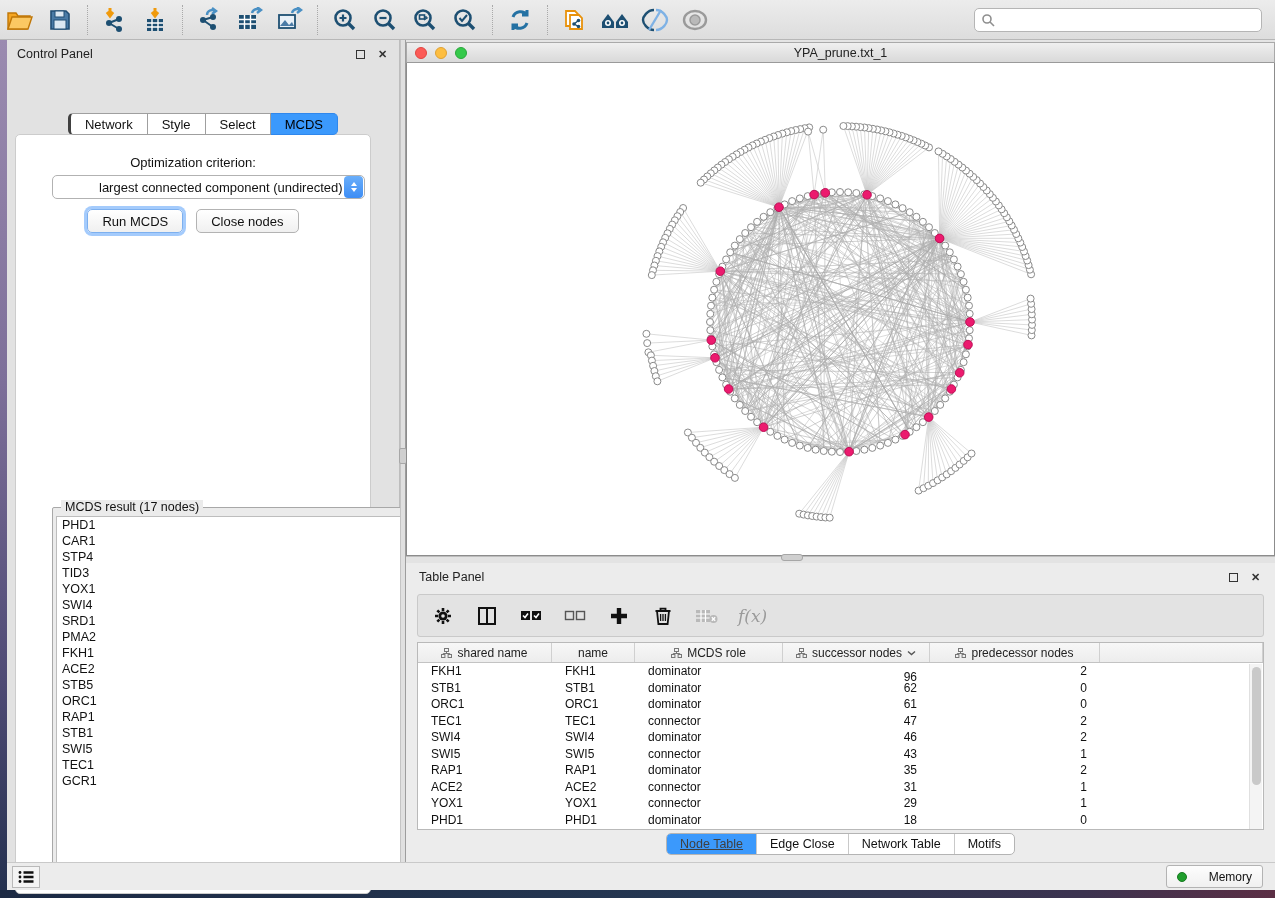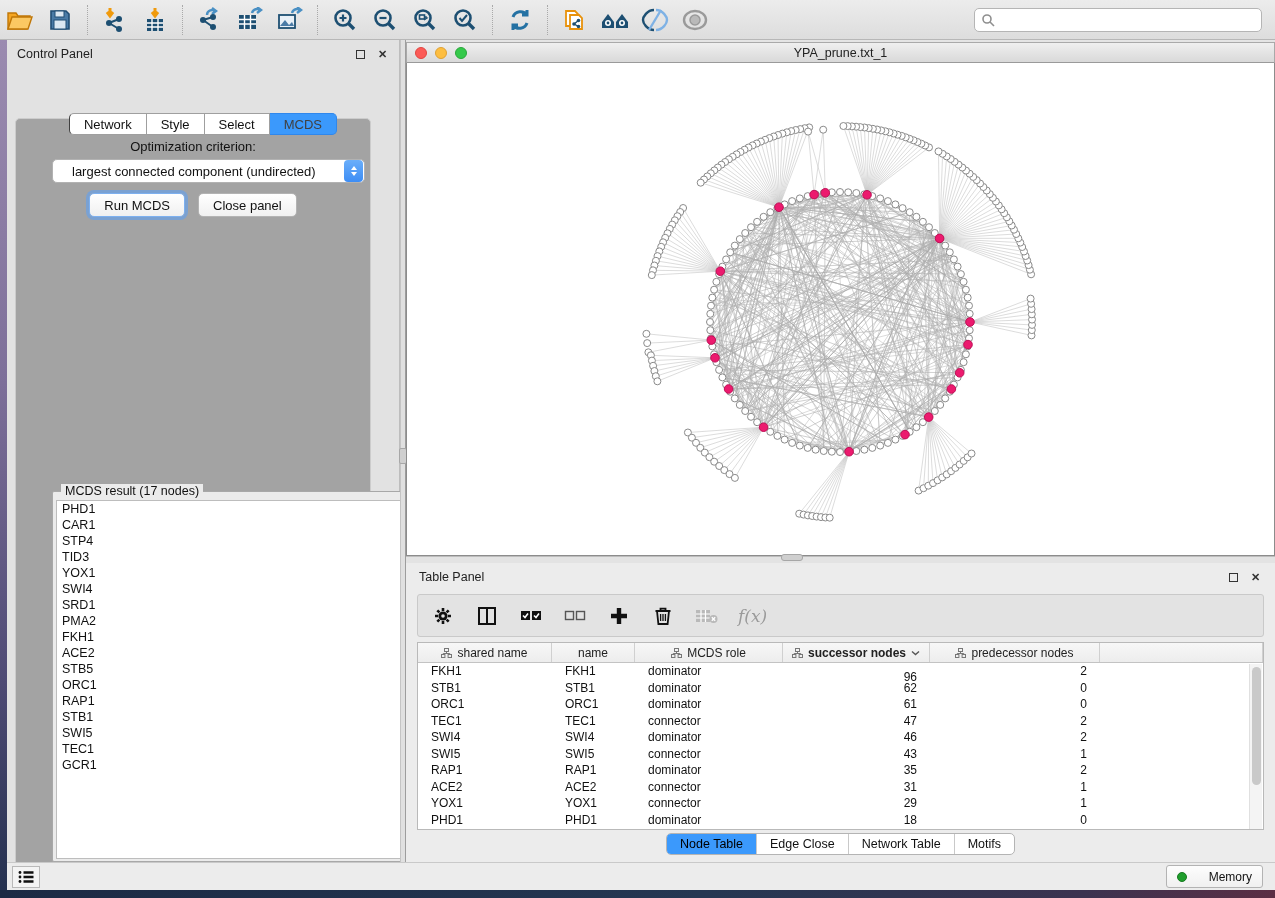--- a/index.html
+++ b/index.html
@@ -15,27 +15,27 @@
   .tb-search{position:absolute;right:13px;top:8px;width:288px;height:24px;background:#fff;border:1px solid #b5b5b5;border-radius:5px;display:flex;align-items:center;padding-left:6px;}
   .tb-search input{border:none;outline:none;flex:1;height:20px;font-size:12px;background:transparent;}
   
   .control-panel{position:absolute;left:7px;top:40px;width:393px;height:822px;background:#e2e2e2;border-right:1px solid #bdbdbd;}
   .panel-header{height:28px;display:flex;align-items:center;padding:0 10px;font-size:12.5px;color:#222;}
   .panel-header .sp{flex:1;}
   .mini-btn{width:13px;height:13px;margin-left:9px;display:flex;align-items:center;justify-content:center;color:#333;font-size:11px;}
   .float-sq{width:9px;height:9px;border:1.6px solid #333;}
   .cp-tabs{position:absolute;left:0;top:73px;width:100%;display:flex;justify-content:center;z-index:3;}
   .tab{height:22px;line-height:21px;padding:0 14px;font-size:13px;background:#fff;border:1px solid #9f9f9f;border-left:none;color:#111;cursor:default;}
-  .tab:first-child{border-left:1px solid #404040;border-radius:5px 0 0 5px;}
+  .tab:first-child{border-left:3px solid #404040;border-radius:5px 0 0 5px;}
   .tab:last-child{border-radius:0 5px 5px 0;}
-  .tab.sel{background:#3b99fc;border-color:#2f87ec;color:#404040;}
-  .cp-card{position:absolute;left:8px;top:78px;width:356px;height:760px;background:#a3a3a3;border:1px solid #cccccc;border-radius:5px;}
+  .tab.sel{background:#3b99fc;border-color:#2f87ec;color:#000000;}
+  .cp-card{position:absolute;left:8px;top:94px;width:356px;height:760px;background:#ffffff;border:1px solid #cccccc;border-radius:5px;}
   .opt-label{position:absolute;left:0;top:20px;width:100%;text-align:center;font-size:13px;color:#111;}
   .dropdown{position:absolute;left:36px;top:40px;width:313px;height:24px;background:#fff;border:1px solid #b2b2b2;border-radius:5px;display:flex;align-items:center;}
-  .dropdown .dtext{flex:1;font-size:13px;padding-left:19px;color:#111;white-space:nowrap;}
+  .dropdown .dtext{flex:1;font-size:13px;padding-left:19px;color:#111;white-space:nowrap;margin-left:27px;}
   .stepper{width:19px;height:22px;margin-right:1px;border-radius:4px;background:linear-gradient(180deg,#6aaefa,#3d8df5);display:flex;flex-direction:column;align-items:center;justify-content:center;gap:2px;}
   .stepper i{width:0;height:0;border-left:3.5px solid transparent;border-right:3.5px solid transparent;}
   .stepper .up{border-bottom:4.5px solid #fff;}
   .stepper .dn{border-top:4.5px solid #fff;}
   .btn{height:24px;padding:0 14px;font-size:13px;background:linear-gradient(180deg,#ffffff,#f0f0f0);border:1px solid #b3b3b3;border-radius:5px;color:#111;}
   .btn.focus{box-shadow:0 0 0 3px rgba(90,160,250,.55);border-color:#7db0ef;}
   .btn-row{position:absolute;left:0;top:74px;width:100%;display:flex;justify-content:center;gap:13px;}
   .groupbox{position:absolute;left:4px;top:372px;width:369px;height:371px;border:1px solid #a8a8a8;border-radius:2px;background:#ebebeb;margin-left:32px;}
   .groupbox .legend{position:absolute;left:8px;top:-8px;background:#ebebeb;padding:0 4px;font-size:12.5px;color:#111;}
   .mcds-list{position:absolute;left:3px;top:8px;width:362px;height:359px;background:#fff;border:1px solid #bdbdbd;overflow:hidden;}
@@ -67,21 +67,21 @@
   .grow{display:flex;height:16.5px;align-items:center;}
   .gcell{font-size:12px;color:#111;white-space:nowrap;overflow:hidden;height:100%;display:flex;align-items:center;}
   .gcell.num{justify-content:flex-end;padding-right:13px;}
   .gcell.txt{padding-left:13px;}
   .grid-scroll{position:absolute;right:1px;top:21px;width:13px;height:166px;background:#f4f4f4;border-left:1px solid #e0e0e0;}
   .grid-thumb{position:absolute;left:1.5px;top:3px;width:9px;height:118px;background:#c9c9c9;border-radius:5px;}
   .tp-tabs{position:absolute;left:0;top:270px;width:100%;display:flex;justify-content:center;}
   .seg{display:flex;background:#fff;border:1px solid #b4b4b4;border-radius:5px;overflow:hidden;}
   .seg .tab2{height:20px;line-height:20px;padding:0 13px;font-size:12.5px;color:#111;border-left:1px solid #c9c9c9;}
   .seg .tab2:first-child{border-left:none;}
-  .seg .tab2.sel{background:#3b99fc;color:#000000;}
+  .seg .tab2.sel{background:#3b99fc;color:#404040;text-decoration:underline;}
   
   .status-bar{position:absolute;left:7px;top:862px;width:1268px;height:28px;background:#ececec;border-top:1px solid #c9c9c9;}
   .list-btn{position:absolute;left:5px;top:3px;width:28px;height:22px;background:#f4f4f4;border:1px solid #b9b9b9;display:flex;align-items:center;justify-content:center;}
   .mem-btn{position:absolute;right:12px;top:2px;height:23px;background:linear-gradient(180deg,#fdfdfd,#f0f0f0);border:1px solid #b3b3b3;border-radius:3px;display:flex;align-items:center;gap:22px;padding:0 10px;font-size:12px;color:#111;}
   .mem-dot{width:10px;height:10px;border-radius:50%;background:#1f9e2c;border:1px solid #177a21;}
 </style>
 </head>
 <body>
 
 <div id="screen">
@@ -243,21 +243,21 @@
       <div class="opt-label">Optimization criterion:</div>
       <div class="dropdown">
         <span class="dtext">largest connected component (undirected)</span>
         <span class="stepper">
             <i class="up"></i>
             <i class="dn"></i>
           </span>
       </div>
       <div class="btn-row">
         <button class="btn focus">Run MCDS</button>
-        <button class="btn">Close panel</button>
+        <button class="btn">Close nodes</button>
       </div>
       <div class="groupbox">
         <span class="legend">MCDS result (17 nodes)</span>
         <div class="mcds-list" id="mcds-list">
           <div class="mcds-scroll"></div>
         <div class="item">PHD1</div>
             <div class="item">CAR1</div>
             <div class="item">STP4</div>
             <div class="item">TID3</div>
             <div class="item">YOX1</div>
@@ -1233,21 +1233,21 @@
           </div>
           <div class="hcell" style="width: 148px;">
             <svg width="11" height="10" viewBox="0 0 11 10">
               <rect x="3.5" y="0.5" width="4" height="3" fill="none" stroke="#777"></rect>
               <rect x="0.5" y="6.5" width="3.4" height="3" fill="none" stroke="#777"></rect>
               <rect x="7.1" y="6.5" width="3.4" height="3" fill="none" stroke="#777"></rect>
               <path d="M5.5 3.5v2M2.2 6.5v-1h6.6v1" stroke="#777" fill="none"></path>
             </svg>
             <span>MCDS role</span>
           </div>
-          <div class="hcell" style="width: 147px; font-weight: bold;">
+          <div class="hcell" style="width: 147px;">
             <svg width="11" height="10" viewBox="0 0 11 10">
               <rect x="3.5" y="0.5" width="4" height="3" fill="none" stroke="#777"></rect>
               <rect x="0.5" y="6.5" width="3.4" height="3" fill="none" stroke="#777"></rect>
               <rect x="7.1" y="6.5" width="3.4" height="3" fill="none" stroke="#777"></rect>
               <path d="M5.5 3.5v2M2.2 6.5v-1h6.6v1" stroke="#777" fill="none"></path>
             </svg>
             <span>successor nodes</span>
             <svg width="9" height="6" viewBox="0 0 9 6">
               <path d="M1 1.5l3.5 3L8 1.5" stroke="#555" stroke-width="1.4" fill="none"></path>
             </svg>

